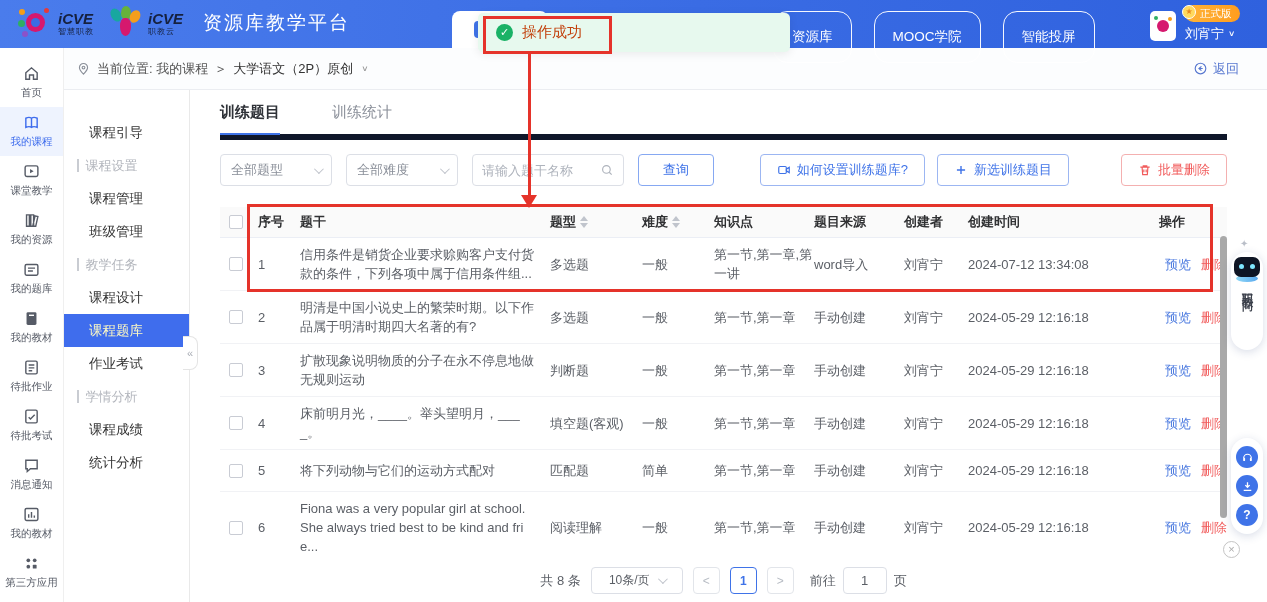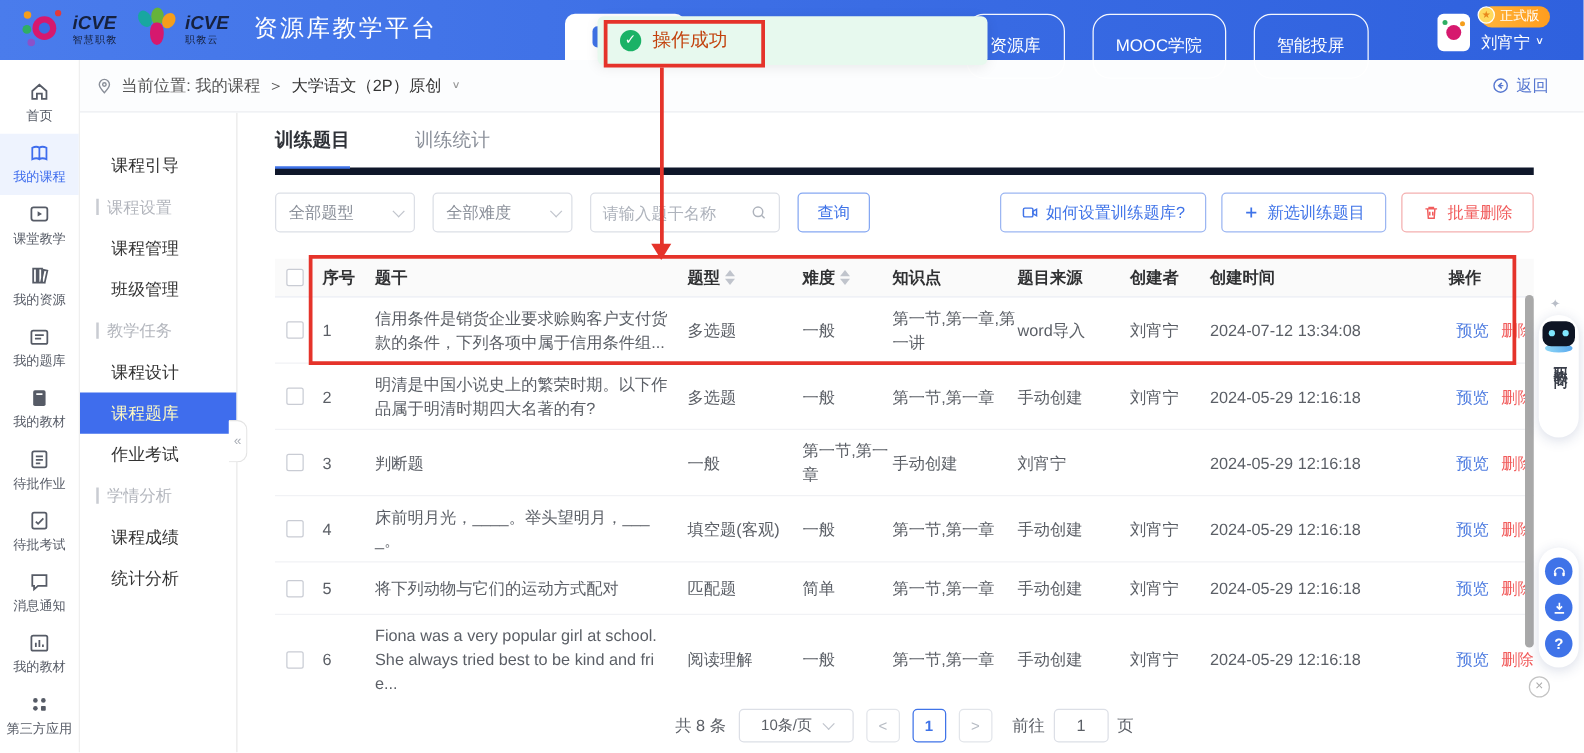--- a/index.html
+++ b/index.html
@@ -90,24 +90,24 @@
   .select { width:112px; height:32px; border:1px solid #dcdfe6; border-radius:4px; display:flex; align-items:center;
     padding:0 10px; color:#8a8f99; font-size:13px; justify-content:space-between; cursor:pointer; background:#fff; }
   .sel-chev { width:7px; height:7px; border-right:1.5px solid #c0c4cc; border-bottom:1.5px solid #c0c4cc;
     transform:rotate(45deg) translateY(-2px); }
   .search-box { width:152px; height:32px; border:1px solid #dcdfe6; border-radius:4px; display:flex; align-items:center; padding:0 9px; background:#fff; }
   .search-box input { border:none; outline:none; flex:1; font-size:13px; color:#333; min-width:0; background:transparent; }
   .search-box input::placeholder { color:#aeb3bc; }
   .search-box .sic { color:#aeb3bc; display:flex; }
   .btn { height:32px; border-radius:4px; font-size:13px; display:flex; align-items:center; justify-content:center;
     gap:6px; cursor:pointer; background:#fff; padding:0 16px; white-space:nowrap; }
-  .btn-query { width:58px; border:1px solid #86a8f2; color:#3f73e8; }
+  .btn-query { width:76px; border:1px solid #86a8f2; color:#3f73e8; }
   .right-actions { margin-left:auto; display:flex; gap:12px; }
   .btn-outline-blue { border:1px solid #9cb6f2; color:#3f73e8; }
-  .btn-danger { border:1px solid #f4b0b0; color:#f15b5b; }
+  .btn-danger { border:1px solid #f4b0b0; color:#f15b5b;margin-left:40px; }
   .btn svg { width:14px; height:14px; }
 
   
   .table { margin-top:21px; }
   .trow { display:grid; grid-template-columns:38px 42px 250px 92px 72px 100px 90px 64px 152px 1fr; align-items:center; }
   .thead { height:31px; background:#fafafa; border-bottom:1px solid #ebeef5; }
   .th { font-size:13px; color:#303133; font-weight:bold; display:flex; align-items:center; gap:4px; }
   .th-actions { justify-content:flex-end; padding-right:42px; }
   .caret { display:inline-flex; flex-direction:column; gap:2px; }
   .caret i { width:0; height:0; border-left:4px solid transparent; border-right:4px solid transparent; display:block; }
@@ -483,20 +483,21 @@
             <div class="td">一般</div>
             <div class="td">第一节,第一章</div>
             <div class="td">手动创建</div>
             <div class="td">刘宵宁</div>
             <div class="td" style="grid-column: 9;">2024-05-29 12:16:18</div>
             <div class="td td-actions"><span class="lnk-preview">预览</span><span class="lnk-delete">删除</span></div>
           </div>
           <div class="trow tr">
             <span class="cbx"></span>
             <div class="td">3</div>
+            <div class="td td-stem">扩散现象说明物质的分子在永不停息地做无规则运动</div>
             <div class="td">判断题</div>
             <div class="td">一般</div>
             <div class="td">第一节,第一章</div>
             <div class="td">手动创建</div>
             <div class="td">刘宵宁</div>
             <div class="td" style="grid-column: 9;">2024-05-29 12:16:18</div>
             <div class="td td-actions"><span class="lnk-preview">预览</span><span class="lnk-delete">删除</span></div>
           </div>
           <div class="trow tr">
             <span class="cbx"></span>

